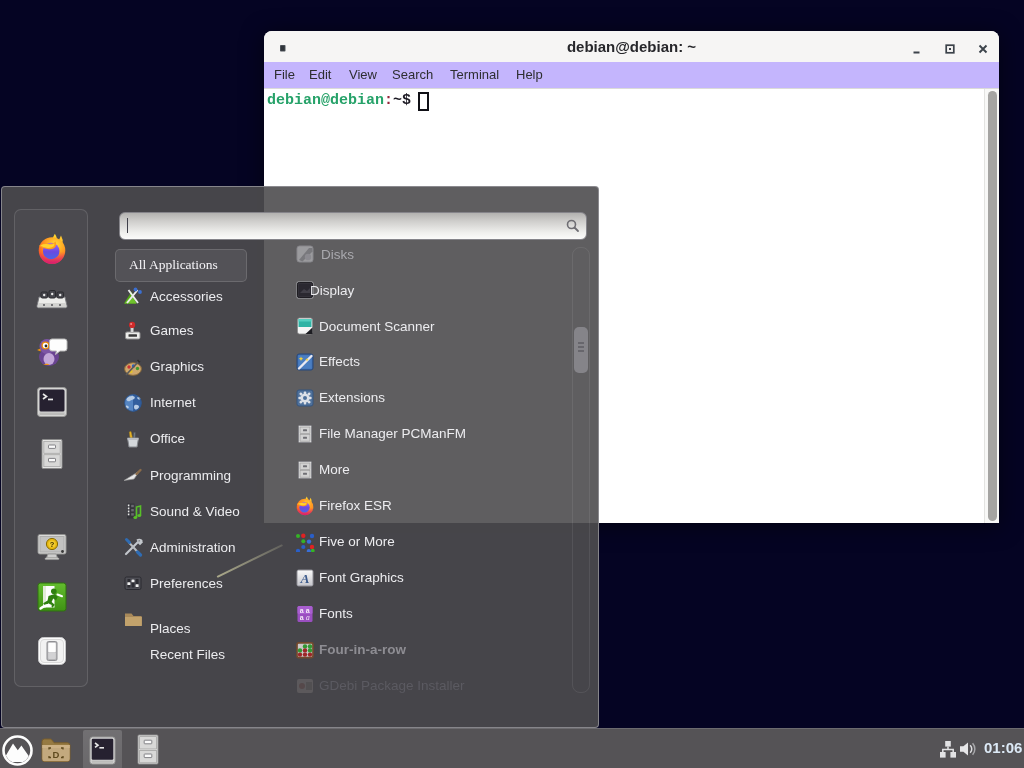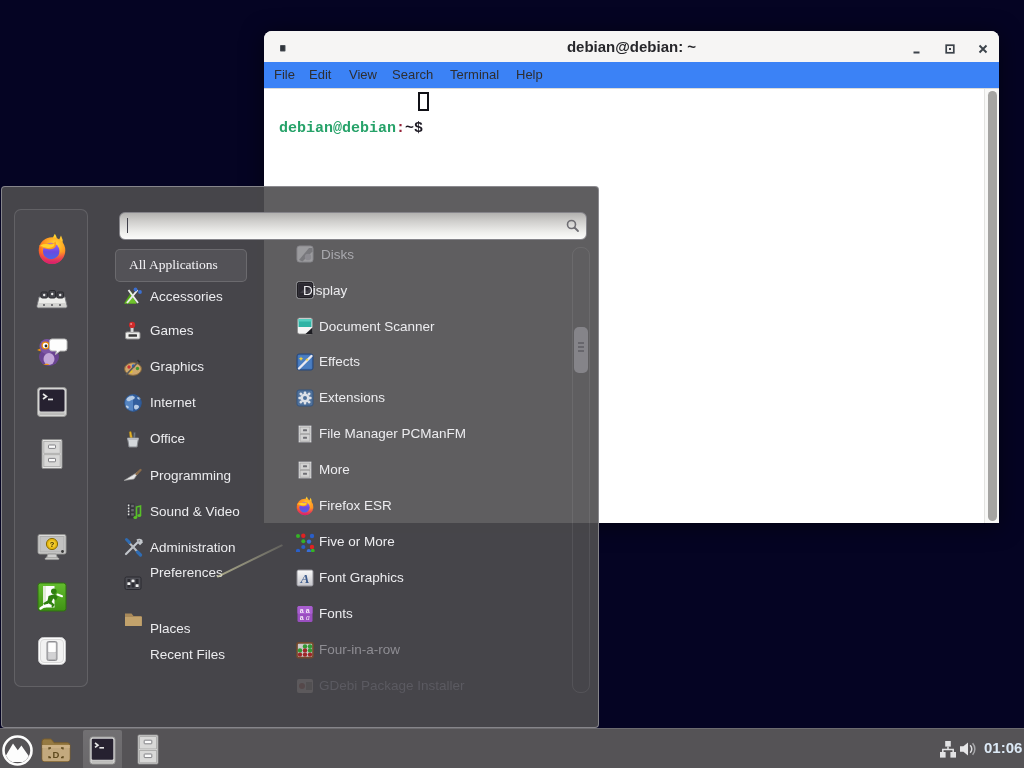--- a/index.html
+++ b/index.html
@@ -8,27 +8,27 @@
   .abs{position:absolute;}
 
   
   #term{left:264px;top:31px;width:735px;height:492px;
         border-radius:8px 8px 0 0;background:#fff;
         box-shadow:0 3px 22px rgba(0,0,0,.55);}
   #term .tbar{left:0;top:0;right:0;height:31px;background:#f6f5f4;
         border-radius:8px 8px 0 0;border-bottom:0;}
   #term .title{width:100%;text-align:center;top:7px;font-size:15px;
         font-weight:bold;color:#27272b;letter-spacing:0;}
-  #term .mbar{left:0;top:31px;right:0;height:26px;background:#3b82f6;
+  #term .mbar{left:0;top:31px;right:0;height:26px;background:#c4b5fd;
         font-size:13px;color:#2e2e31;}
   #term .mbar span{position:absolute;top:5px;}
   #term .content{left:0;top:57px;right:0;bottom:0;background:#ffffff;
         border-top:1px solid #dbdbd9;}
-  .prompt{left:15px;top:3px;font:15px "Liberation Mono",monospace;
-        font-weight:bold;white-space:pre;margin-top:28px;}
+  .prompt{left:3px;top:3px;font:15px "Liberation Mono",monospace;
+        font-weight:bold;white-space:pre;}
   .pgreen{color:#26a269;}
   .pdark{color:#1d1a24;font-weight:bold;}
   .cursor{left:154px;top:3px;width:7px;height:15px;border:2px solid #101016;background:#fff;}
   .tscroll{right:0;top:0;bottom:0;width:14px;background:#f8f8f7;border-left:1px solid #e3e3e1;}
   .tthumb{right:2px;top:2px;bottom:2px;width:9px;background:#a5a4a2;border-radius:5px;}
 
   
   #menu{left:1px;top:186px;width:596px;height:540px;
         background:rgba(78,77,79,0.9);
         border:1px solid rgba(150,149,155,0.8);border-radius:4px;}
@@ -38,21 +38,21 @@
   #search{left:117px;top:25px;width:466px;height:26px;border-radius:6px;
         border:1px solid #85848a;
         background:linear-gradient(#b2b1af,#cecdcb 30%,#efefed 75%,#fbfbfa);}
   #search .tcur{left:7px;top:5px;width:1px;height:15px;background:#40404a;}
   #allapps{left:113px;top:62px;width:130px;height:31px;border-radius:5px;
         background:rgba(255,255,255,0.075);
         border:1px solid rgba(255,255,255,0.14);}
   #allapps span{left:13px;top:7px;font-size:13.5px;color:#f6f5f8;position:absolute;font-family:Liberation Serif, serif;}
   .cat-label,.app-label{position:absolute;font-size:13.5px;line-height:19px;color:#ececef;white-space:nowrap;}
   .dim1{color:#a9a9ae;}   
-  .dim2{color:#8e8d93;}   
+  .dim2{color:#8e8d93;font-weight:bold;}   
   .dim3{color:#5b5a61;}   
   .ic20{position:absolute;width:20px;height:20px;}
   .ic32{position:absolute;width:32px;height:32px;}
 
   
   #mtrough{left:570px;top:60px;width:16px;height:444px;border-radius:8px;
         border:1px solid rgba(255,255,255,0.08);}
   #mthumb{left:572px;top:140px;width:14px;height:46px;border-radius:5px;
         background:#858489;}
   #mthumb i{position:absolute;left:4px;width:6px;height:2px;background:#67666c;}
@@ -295,42 +295,42 @@
     <div class="cat-label" style="left:148px;top:351px">Administration</div>
     <svg class="ic20" style="left:121px;top:386px" viewBox="0 0 20 20">
         <rect x="2" y="4" width="16" height="12.5" rx="1.5" fill="#4e4e55" stroke="#2a2a30"></rect>
         <rect x="4.5" y="6" width="2.8" height="8.5" fill="#2c2c32"></rect>
         <rect x="8.6" y="6" width="2.8" height="8.5" fill="#2c2c32"></rect>
         <rect x="12.7" y="6" width="2.8" height="8.5" fill="#2c2c32"></rect>
         <rect x="4.4" y="9.3" width="3" height="2.8" rx=".5" fill="#f0f0f0"></rect>
         <rect x="8.5" y="6.4" width="3" height="2.8" rx=".5" fill="#f0f0f0"></rect>
         <rect x="12.6" y="11.2" width="3" height="2.8" rx=".5" fill="#f0f0f0"></rect>
       </svg>
-    <div class="cat-label" style="left:148px;top:376px">Preferences</div>
+    <div class="cat-label" style="left:148px;top:387px">Preferences</div>
     <svg class="ic20" style="left:121px;top:422px" viewBox="0 0 20 20">
         <path d="M2 4.5h6.5l2 2.5H18a.8.8 0 0 1 .8.8v8.4a.9.9 0 0 1-.9.9H2.9a.9.9 0 0 1-.9-.9z" fill="#a8895a"></path>
         <path d="M2 8h16.8v8.2a.9.9 0 0 1-.9.9H2.9a.9.9 0 0 1-.9-.9z" fill="#c2a26c"></path>
       </svg>
     <div class="cat-label" style="left:148px;top:432px">Places</div>
     <div class="cat-label" style="left:148px;top:458px">Recent Files</div>
   </div>
   <div id="apps">
     <svg class="ic20" style="left:293px;top:57px;opacity:.85" viewBox="0 0 20 20">
         <rect x="2" y="2" width="16" height="16" rx="2.5" fill="#a6a6a9" stroke="#8f8f94"></rect>
         <path d="M4 16L14 4h3.5v3.5L7.5 17.5z" fill="#7e7e83"></path>
         <circle cx="13" cy="13" r="3.2" fill="#94949a"></circle>
       </svg>
     <div class="app-label dim1" style="left:319px;top:58px">Disks</div>
     <svg class="ic20" style="left:293px;top:93px" viewBox="0 0 20 20">
         <rect x="1.6" y="1.6" width="16.8" height="16.8" rx="3" fill="none" stroke="#8e8e92" stroke-width="1.1"></rect>
         <rect x="2.4" y="2.4" width="15.2" height="15.2" rx="2.2" fill="#3b3940" stroke="#19181d"></rect>
         <rect x="3.5" y="3.5" width="13" height="13" rx="1.5" fill="#2a2830"></rect>
         <path d="M5 13l4-4 3 2 3-3v5z" fill="#413f48"></path>
       </svg>
-    <div class="app-label" style="left:301px;top:94px">Display</div>
+    <div class="app-label" style="left:308px;top:94px">Display</div>
     <svg class="ic20" style="left:293px;top:129px" viewBox="0 0 20 20">
         <rect x="2.5" y="2" width="15" height="16" rx="2" fill="#f4f4f4" stroke="#8a8a8a" stroke-width=".8"></rect>
         <path d="M3.5 3h13v8h-13z" fill="#2fb3a4"></path>
         <path d="M3.5 3h13v2.5h-13z" fill="#55cfc0"></path>
         <path d="M17.5 11.5v6.5h-7z" fill="#1d1d22"></path>
       </svg>
     <div class="app-label" style="left:317px;top:130px">Document Scanner</div>
     <svg class="ic20" style="left:293px;top:165px" viewBox="0 0 20 20">
         <rect x="2" y="2" width="16" height="16" rx="2" fill="#3c68a8" stroke="#27497c"></rect>
         <rect x="3.2" y="3.2" width="13.6" height="13.6" fill="#4a7ec2"></rect>

